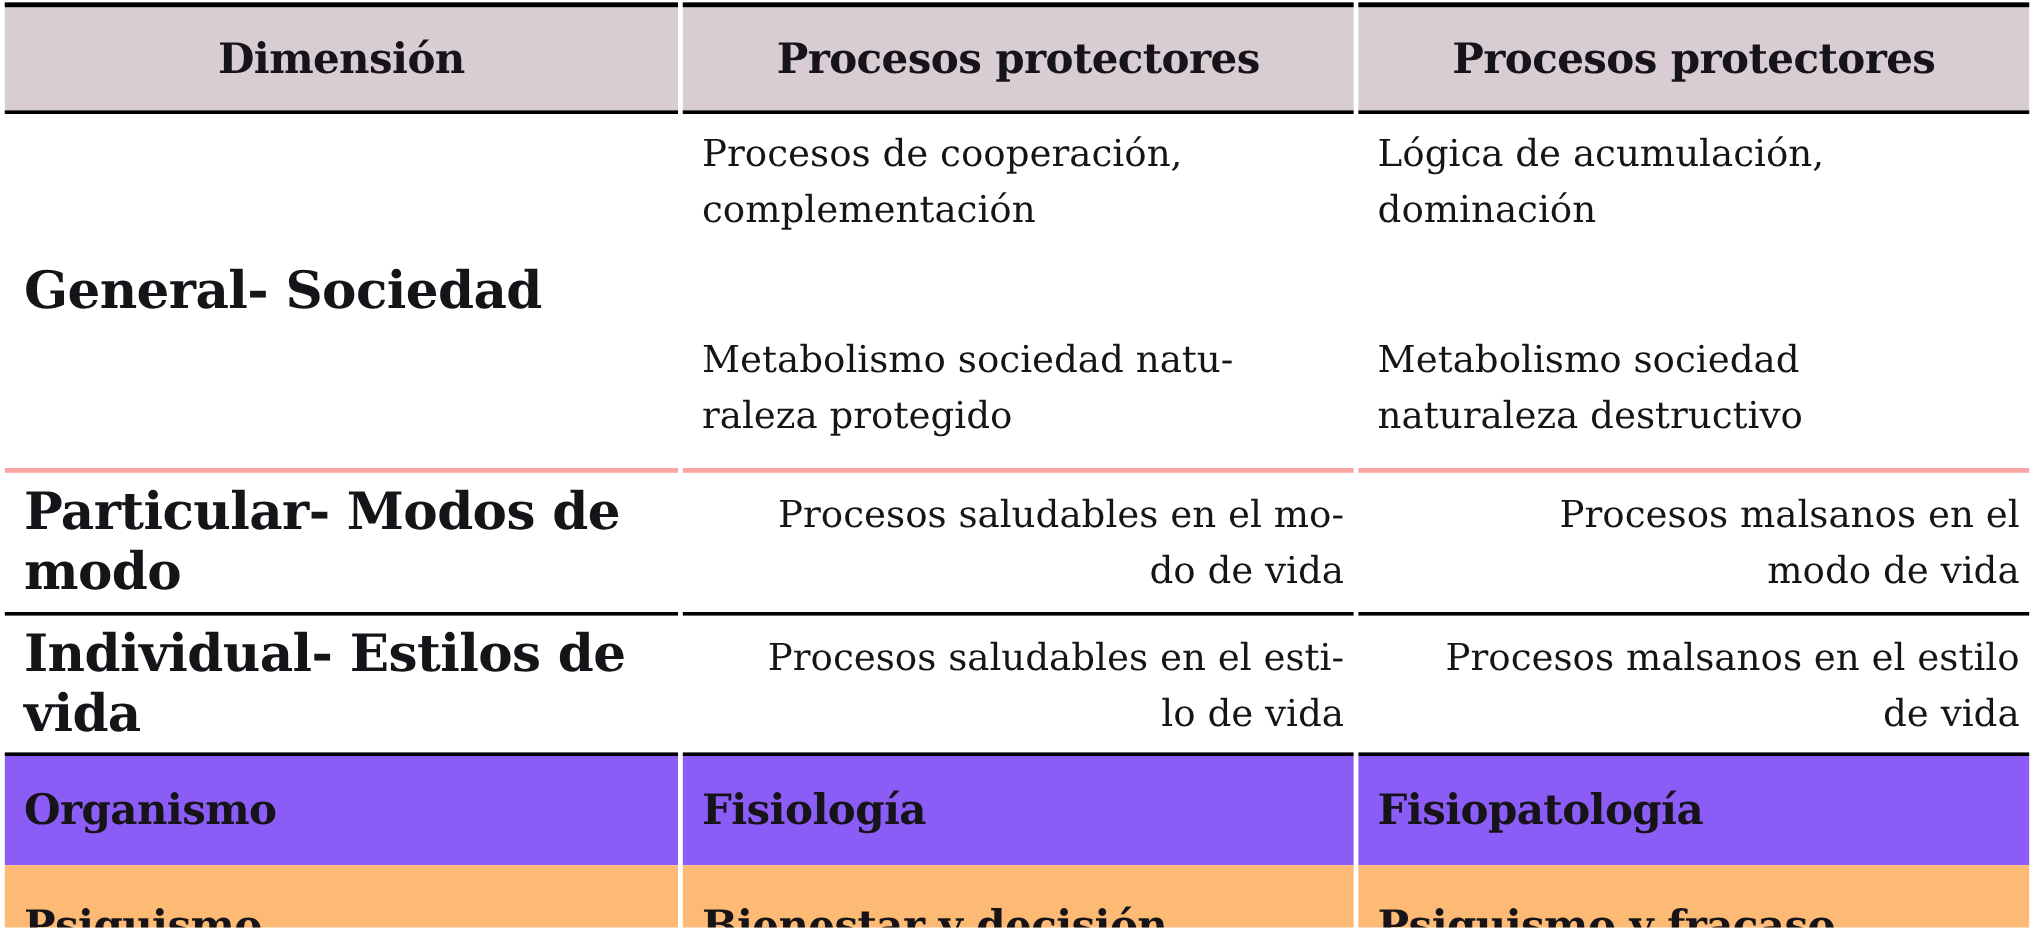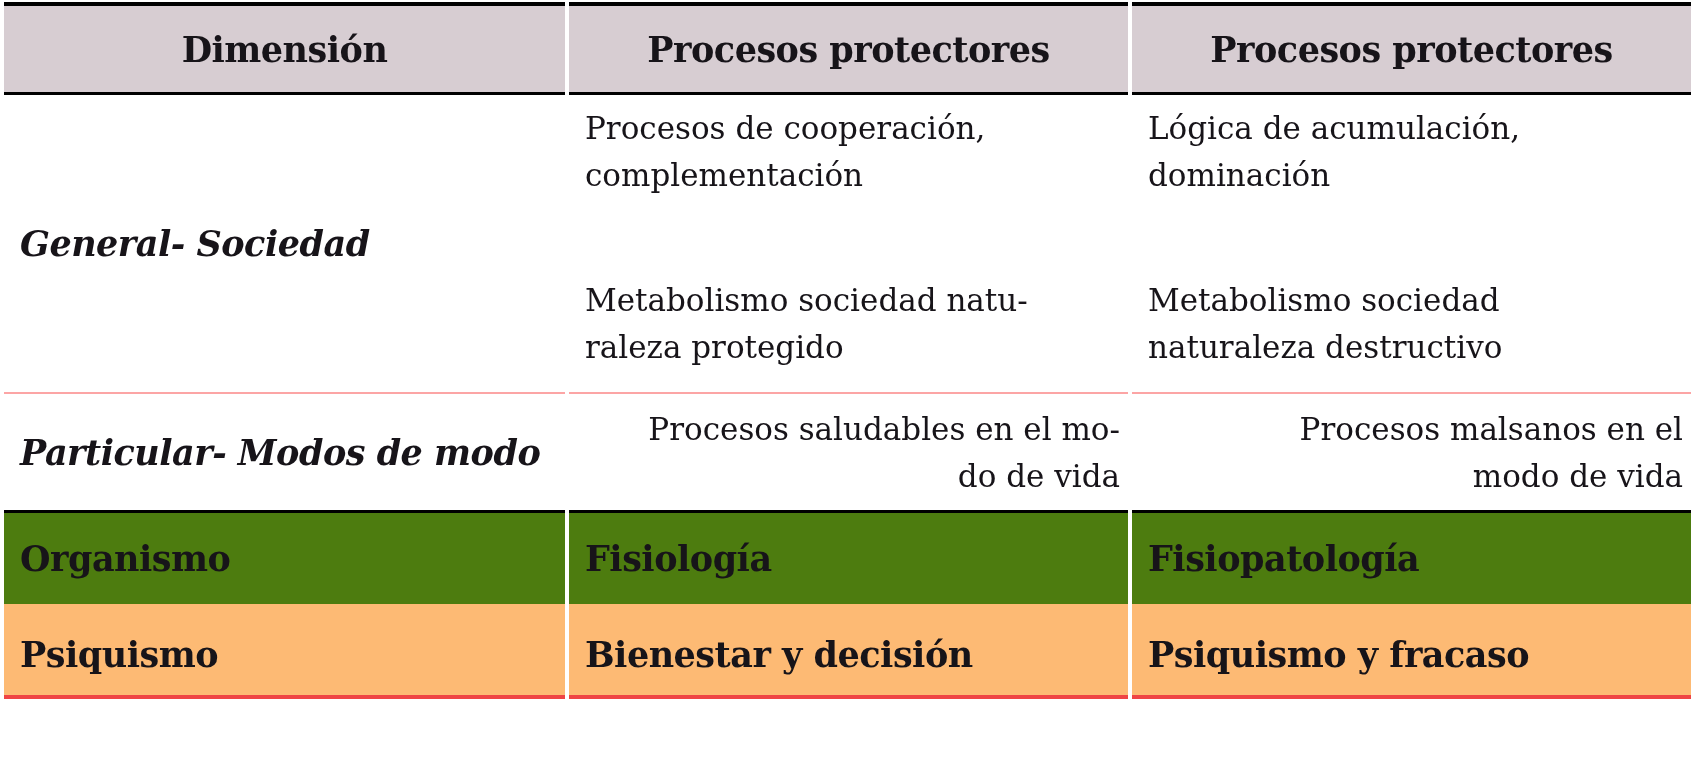--- a/index.html
+++ b/index.html
@@ -32,34 +32,33 @@
     border-top: 4px solid #000;
     border-bottom: 3px solid #000;
     height: 93px;
     font-size: 35px;
     font-weight: bold;
     letter-spacing: -0.5px;
     text-align: center;
     vertical-align: middle;
   }
   
-  tr.r1 td { height: 299px; border-bottom: 2px solid #fca5a5; }
+  tr.r1 td { height: 299px; border-bottom: 4px solid #fca5a5; }
   tr.r2 td { height: 119px; border-bottom: 3px solid #000; }
   tr.r3 td { height: 117px; border-bottom: 3px solid #000; }
-  tr.r4 td { height: 91px;  background: #4d7c0f; }
+  tr.r4 td { height: 91px;  background: #8b5cf6; }
   tr.r5 td { height: 95px;  background: #fdba74; border-bottom: 4px solid #ef4444; padding-top: 10px; }
 
   td.dim {
     font-weight: bold;
-    font-size: 35px;
+    font-size: 43px;
     letter-spacing: -0.5px;
     padding-left: 16px;
     vertical-align: middle;
     white-space: pre-line;
-    font-style: italic;
   }
   td.txt {
     font-size: 31px;
     line-height: 47px;
     padding: 10px 8px 0 16px;
     vertical-align: top;
   }
   tr.r2 td.txt, tr.r3 td.txt { padding-top: 12px; text-align: right; }
   .para {
     margin: 0;
@@ -112,20 +111,31 @@
       <td class="dim">Particular- Modos de modo</td>
       <td class="txt">
         <p class="para">Procesos saludables en el mo-
 do de vida</p>
       </td>
       <td class="txt">
         <p class="para">Procesos malsanos en el
 modo de vida</p>
       </td>
     </tr>
+    <tr class="r3">
+      <td class="dim">Individual- Estilos de vida</td>
+      <td class="txt">
+        <p class="para">Procesos saludables en el esti-
+lo de vida</p>
+      </td>
+      <td class="txt">
+        <p class="para">Procesos malsanos en el estilo
+de vida</p>
+      </td>
+    </tr>
     <tr class="r4">
       <td class="blabel">Organismo</td>
       <td class="blabel">Fisiología</td>
       <td class="blabel">Fisiopatología</td>
     </tr>
     <tr class="r5">
       <td class="blabel">Psiquismo</td>
       <td class="blabel">Bienestar y decisión</td>
       <td class="blabel">Psiquismo y fracaso</td>
     </tr>

